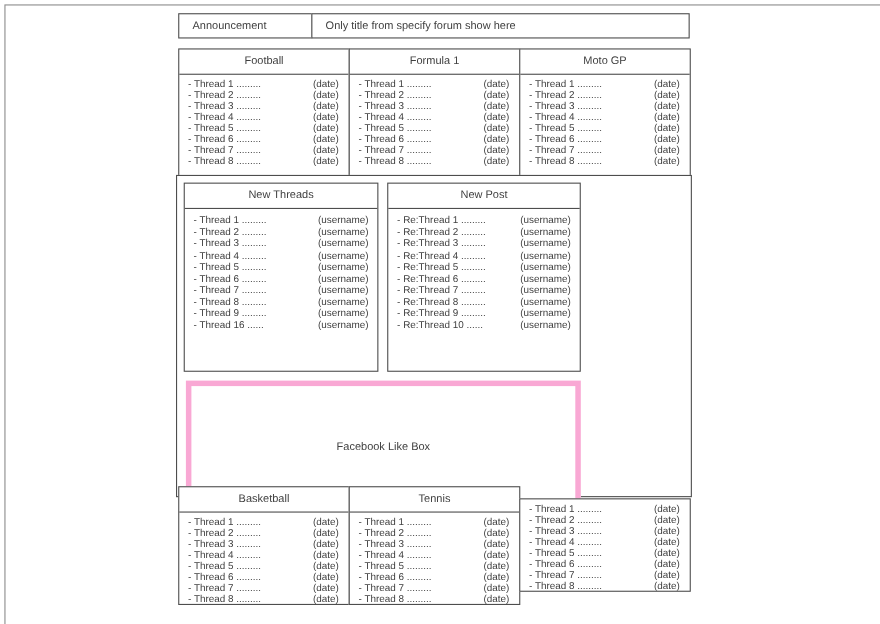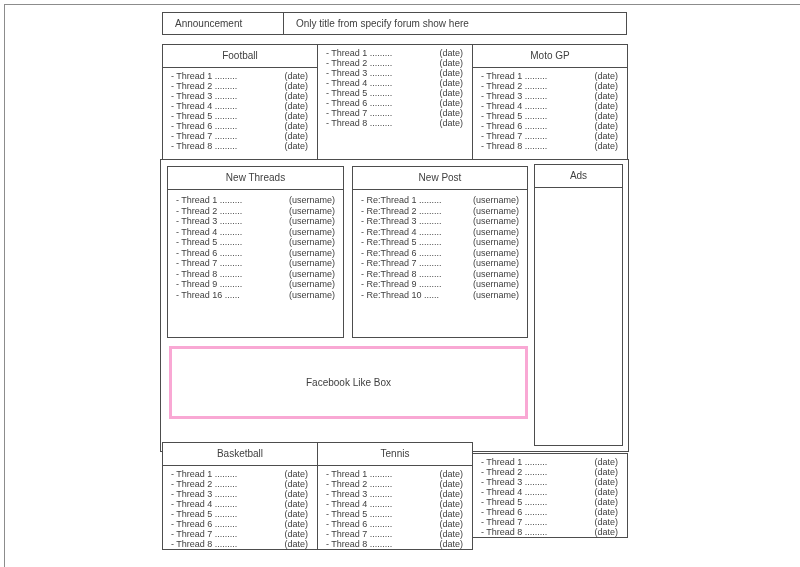--- a/index.html
+++ b/index.html
@@ -60,22 +60,22 @@
   }
   .panel {
     position: absolute; border: 1px solid #4d4d4d; background: #fff;
     display: flex; flex-direction: column; box-sizing: border-box;
   }
   .panel .thread-list { padding: 5px 8px 0 8px; line-height: 10.5px; }
   .new-threads { left: 6px;   top: 6px; width: 177px; height: 172px; }
   .new-post    { left: 191px; top: 6px; width: 176px; height: 172px; }
   .ads-panel   { left: 373px; top: 4px; width: 89px;  height: 282px; }
   .facebook-box {
-    position: absolute; left: 8px; top: 186px; width: 359px; height: 73px;
-    border: 3px solid #f9a8d4; background: #fff;
+    position: absolute; left: 8px; top: 186px; width: 359px; height: 120px;
+    border: 5px solid #f9a8d4; background: #fff;
     display: flex; align-items: center; justify-content: center;
     font-size: 10px; box-sizing: border-box;
   }
 </style>
 </head>
 <body>
 
 <div class="canvas">
 
   <div class="announce-row">
@@ -123,20 +123,21 @@
             <span class="t-meta">(date)</span>
           </div>
 
           <div class="thread-row">
             <span class="t-label">- Thread 8 .........</span>
             <span class="t-meta">(date)</span>
           </div>
         </div>
     </section>
     <section class="forum-box">
+      <header class="forum-title">Formula 1</header>
       <div class="thread-list">
 
           <div class="thread-row">
             <span class="t-label">- Thread 1 .........</span>
             <span class="t-meta">(date)</span>
           </div>
 
           <div class="thread-row">
             <span class="t-label">- Thread 2 .........</span>
             <span class="t-meta">(date)</span>
@@ -326,24 +327,20 @@
             <span class="t-meta">(username)</span>
           </div>
 
           <div class="thread-row">
             <span class="t-label">- Re:Thread 10 ......</span>
             <span class="t-meta">(username)</span>
           </div>
         </div>
     </section>
 
-    <section class="panel ads-panel">
-      <header class="forum-title">Ads</header>
-      <div class="thread-list"></div>
-    </section>
 
     <div class="facebook-box">Facebook Like Box</div>
   </div>
 
   <div class="forum-row bottom">
     <section class="forum-box">
       <header class="forum-title">Basketball</header>
       <div class="thread-list">
 
           <div class="thread-row">

